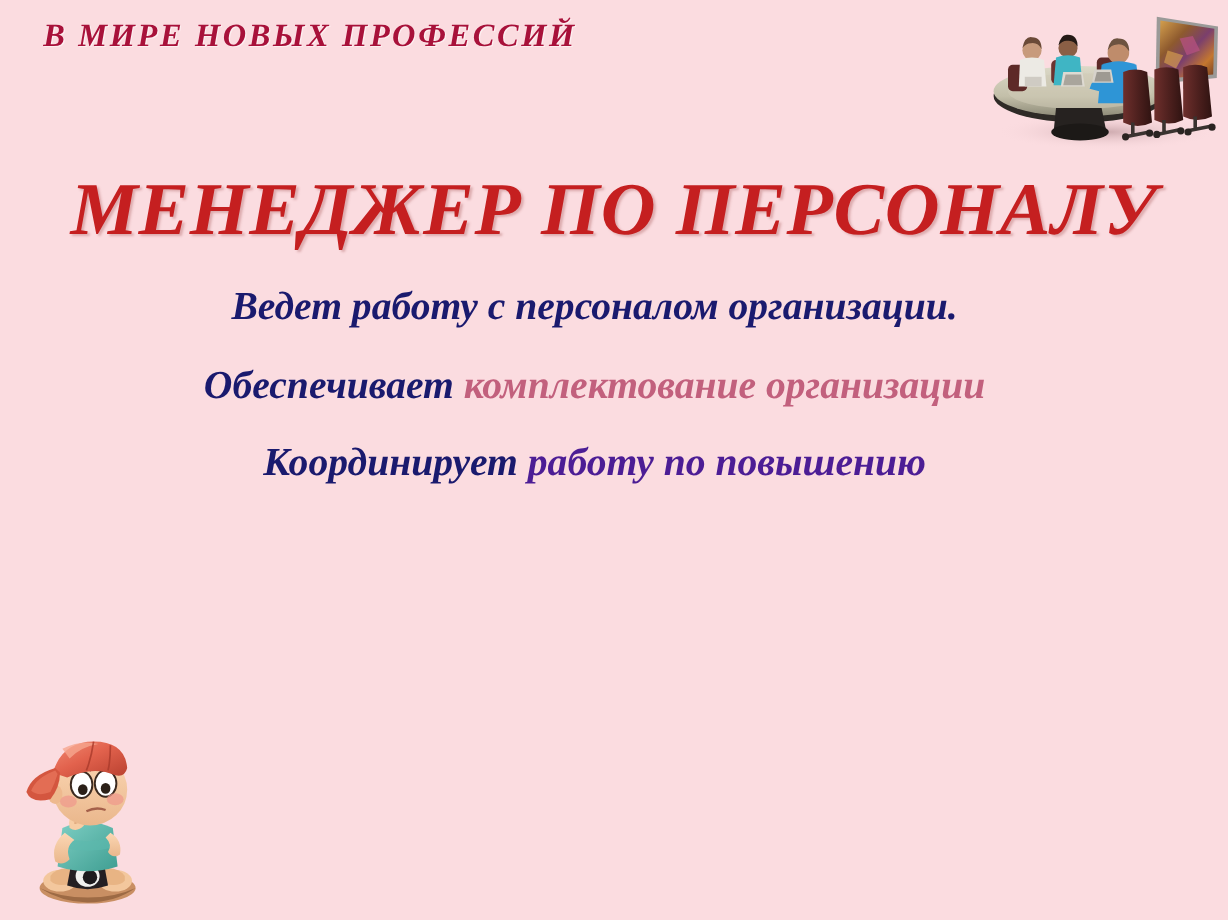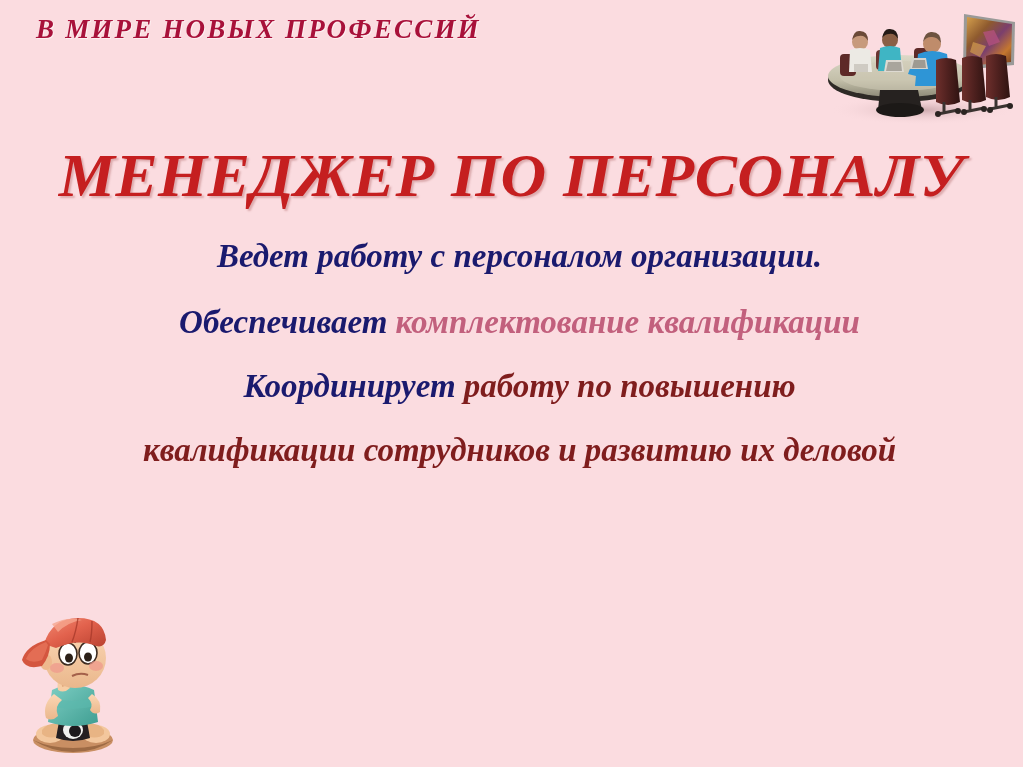--- a/index.html
+++ b/index.html
@@ -50,21 +50,21 @@
     color: #c51f20;
     letter-spacing: 0.5px;
     transform: scaleX(1.02);
     text-shadow: 2px 2px 2px rgba(150,60,60,0.30);
     white-space: nowrap;
   }
 
   
   .body-copy {
     position: absolute;
-    left: 38px;
+    left: 14px;
     top: 228px;
     width: 963px;
     text-align: center;
   }
   .copy-line {
     font-family: "Liberation Serif", "DejaVu Serif", serif;
     font-size: 33px;
     font-style: italic;
     font-weight: bold;
     line-height: 56px;
@@ -77,21 +77,21 @@
   .copy-line.l5 { margin-bottom: 8px; }
   .copy-line.l6 { margin-bottom: 6px; }
 
   .seg-dark {
     color: #1a1a6e;
   }
   .seg-rose {
     color: #c2607d;
   }
   .seg-rose-deep {
-    color: #7f1d1d;
+    color: #4c1d95;
   }
 
   
   .boardroom {
     position: absolute;
     left: 818px;
     top: 2px;
     width: 202px;
     height: 124px;
   }
@@ -207,32 +207,29 @@
 
   <div class="slide-title">МЕНЕДЖЕР ПО ПЕРСОНАЛУ</div>
 
   <div class="body-copy">
 
     <div class="copy-line l1">
       <span class="seg-dark">Ведет работу с персоналом организации.</span>
     </div>
 
     <div class="copy-line l2">
-      <span class="seg-dark">Обеспечивает </span><span class="seg-rose">комплектование квалификации</span>
+      <span class="seg-dark">Обеспечивает </span><span class="seg-rose">комплектование организации</span>
     </div>
 
 
 
     <div class="copy-line l5">
       <span class="seg-dark">Координирует </span><span class="seg-rose-deep">работу по повышению</span>
     </div>
 
-    <div class="copy-line l6">
-      <span class="seg-rose-deep">квалификации сотрудников и развитию их деловой</span>
-    </div>
 
 
   </div>
 
   <div class="thinking-boy">
     <svg viewBox="0 0 122 152" width="122" height="152" xmlns="http://www.w3.org/2000/svg">
       <defs>
         <linearGradient id="capGrad" x1="0" y1="0" x2="1" y2="1">
           <stop offset="0%" stop-color="#f08a72"></stop>
           <stop offset="45%" stop-color="#e2624d"></stop>

